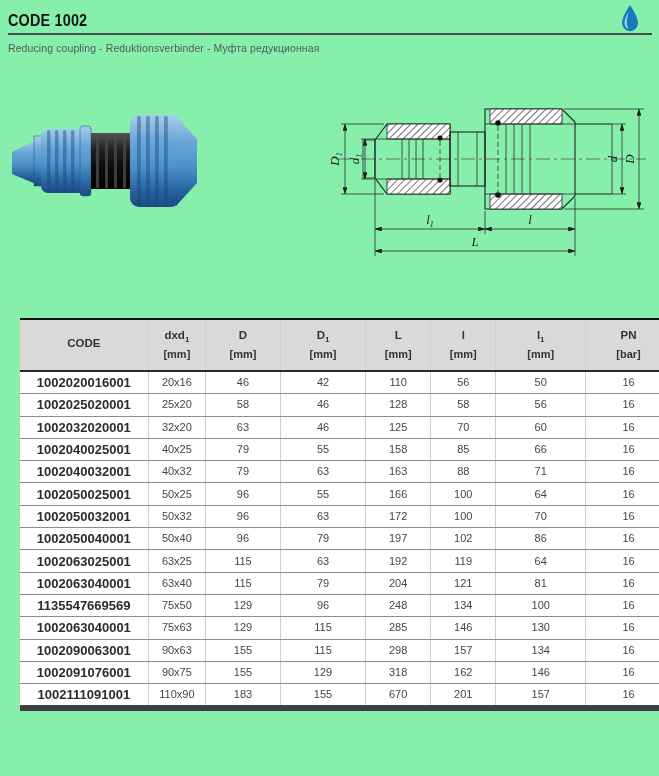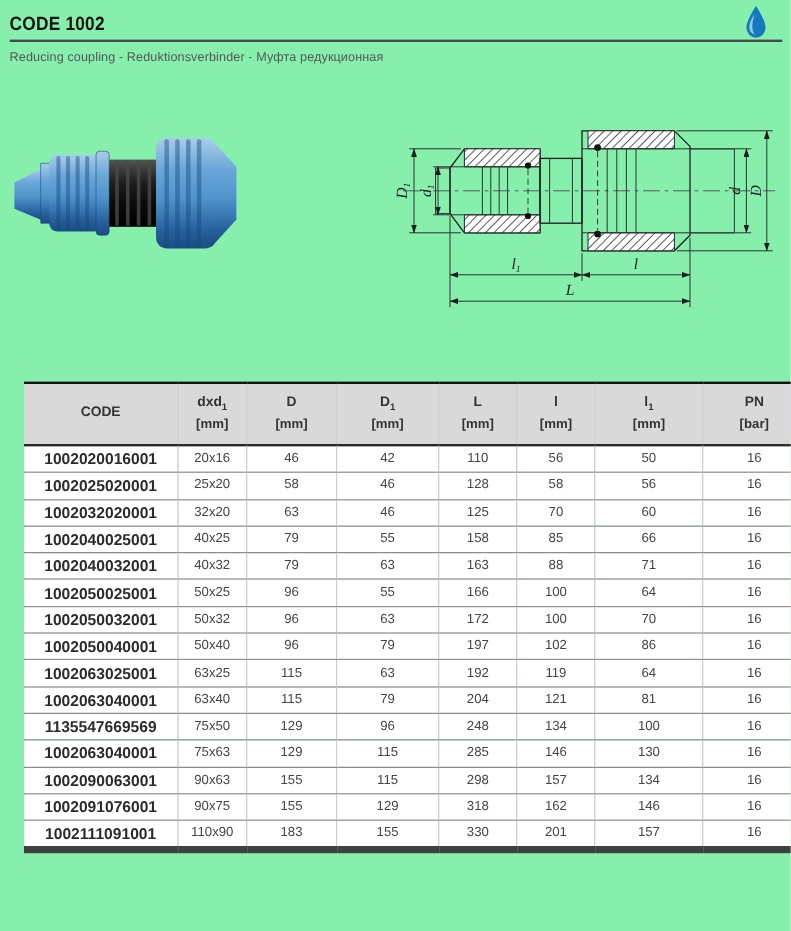--- a/index.html
+++ b/index.html
@@ -418,21 +418,21 @@
           <td>318</td>
           <td>162</td>
           <td>146</td>
           <td>16</td>
         </tr>
         <tr>
           <td class="code">1002111091001</td>
           <td>110x90</td>
           <td>183</td>
           <td>155</td>
-          <td>330</td>
+          <td>670</td>
           <td>201</td>
           <td>157</td>
           <td>16</td>
         </tr>
       </tbody>
   </table>
 
 </div>
 
 </body></html>

